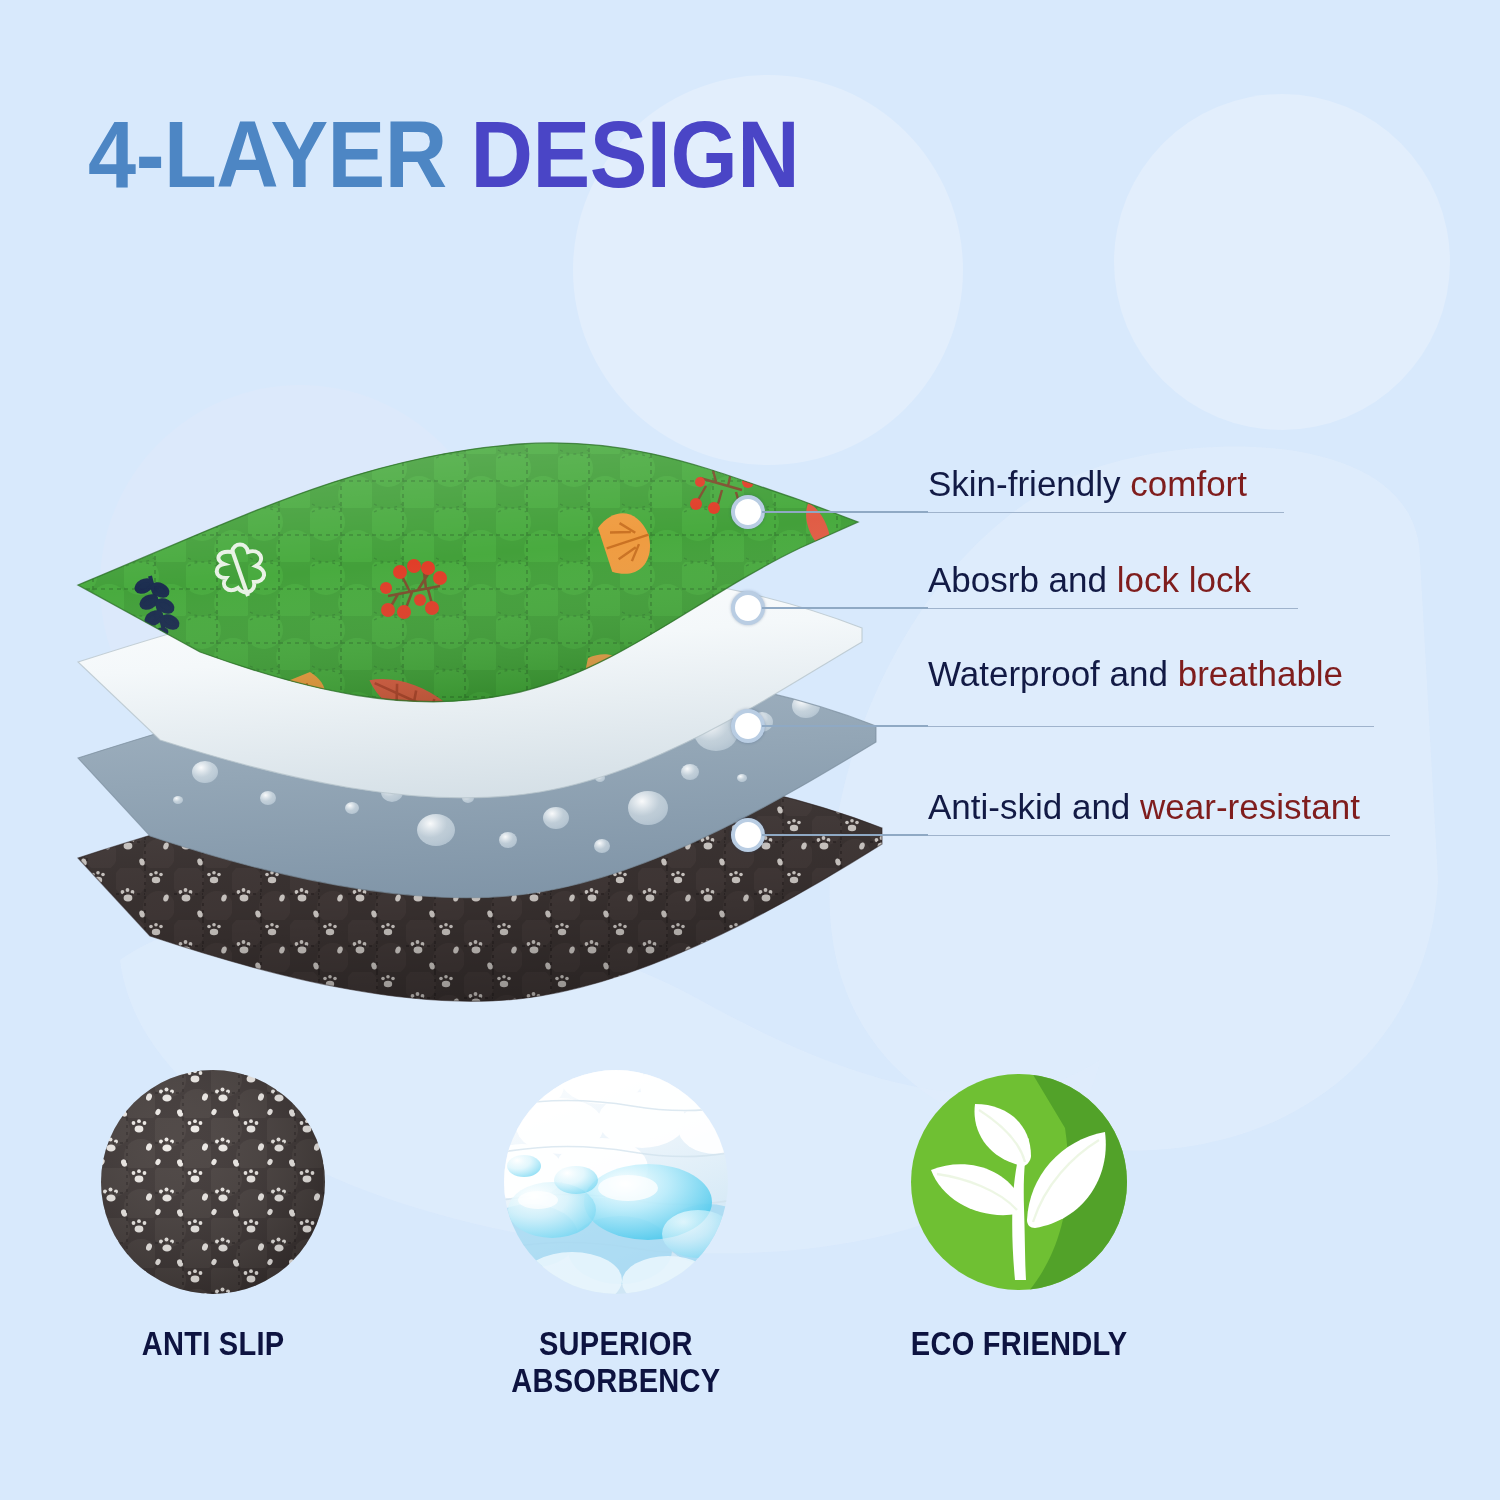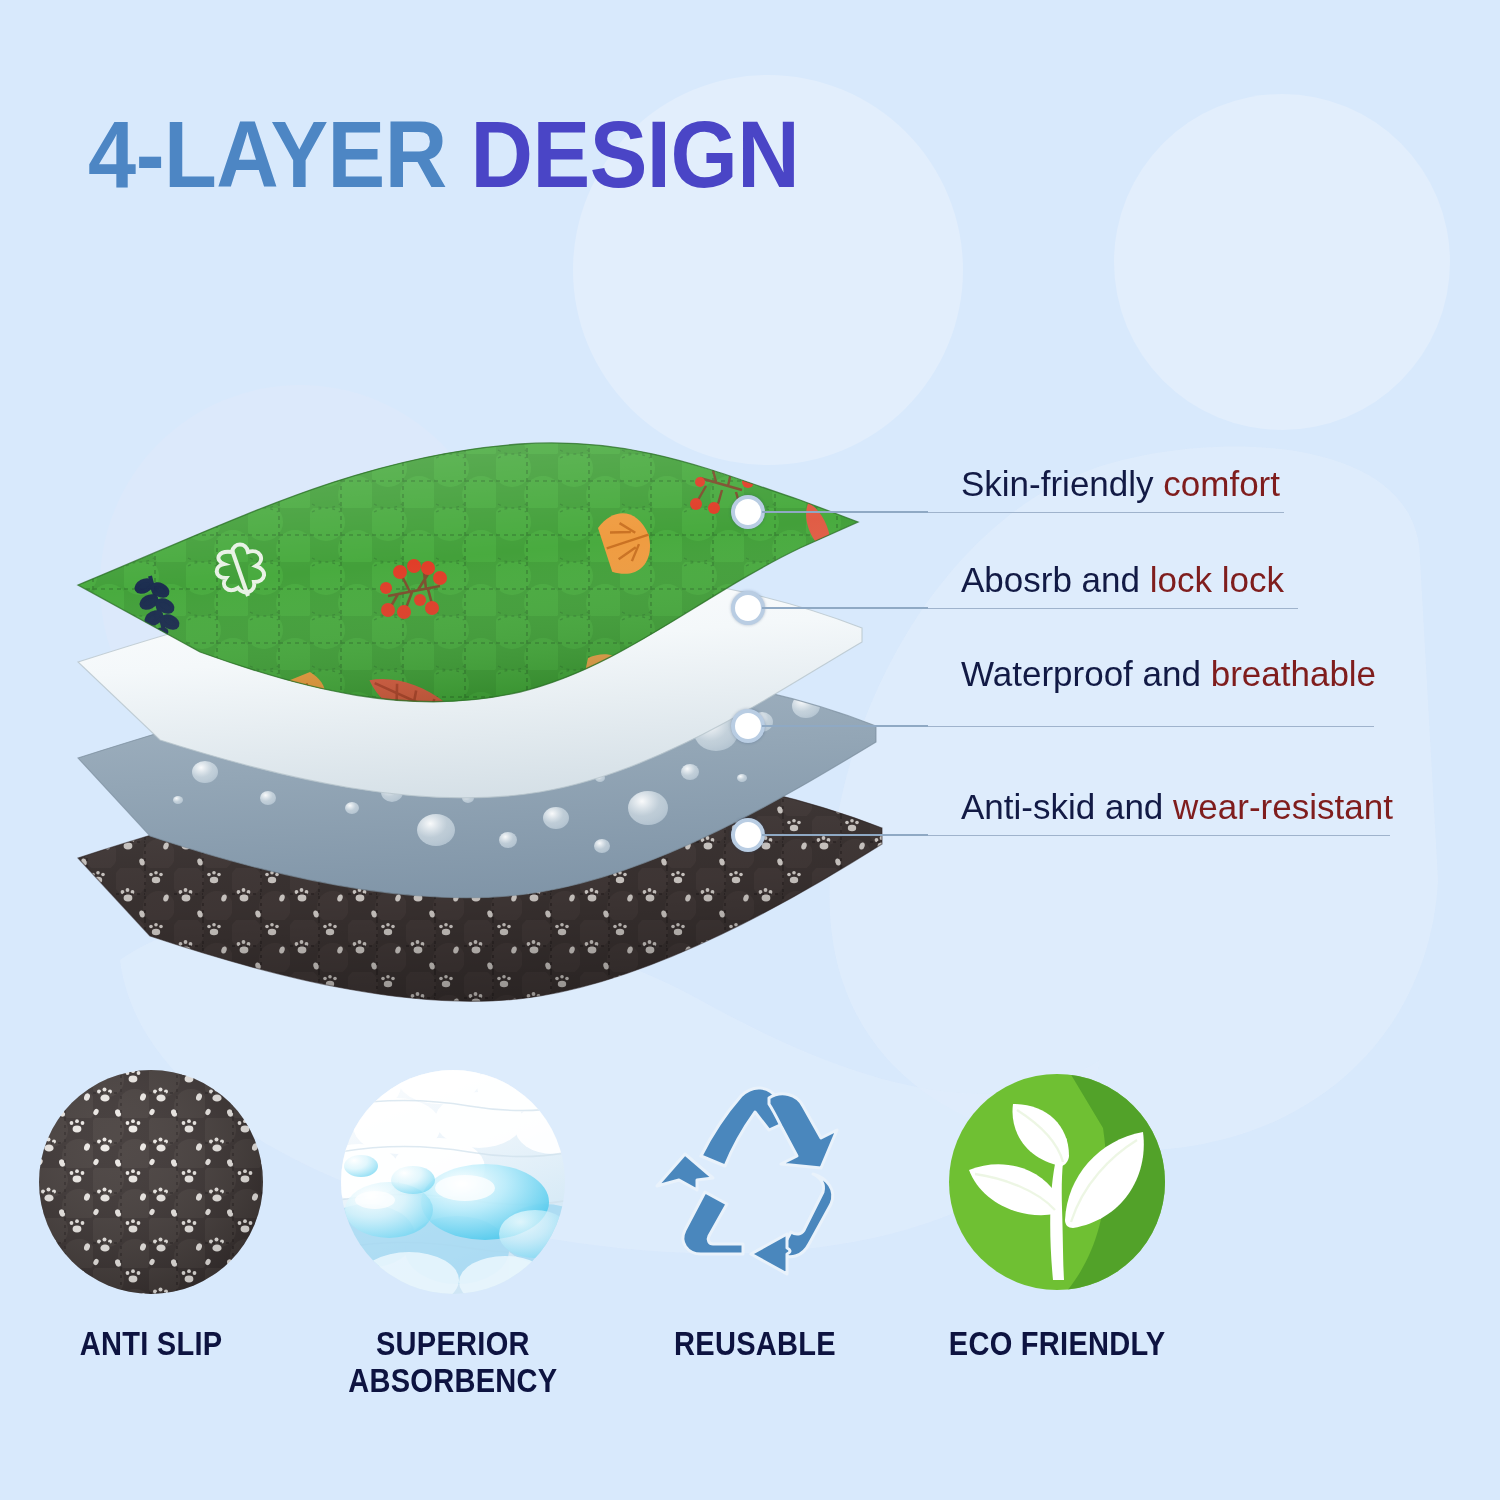--- a/index.html
+++ b/index.html
@@ -42,21 +42,21 @@
   #stack svg { display:block; }
 
   
   .callout {
     position: absolute;
     white-space: nowrap;
     font-size: 35px;
     font-weight: 400;
     line-height: 1;
   }
-  .callout .lead { color: #121a45; margin-left: 33px; }
+  .callout .lead { color: #121a45; }
   .callout .hl   { color: #7f1d1d; }
   .callout-rule {
     position: absolute;
     height: 1px;
     background: #9fb3cc;
   }
   .callout-link {
     position: absolute;
     height: 2px;
     background: #8fa9c4;
@@ -73,20 +73,21 @@
 
   
   #features {
     position: absolute;
     left: 0;
     top: 1068px;
     width: 1208px;
     height: 400px;
     display: flex;
     align-items: flex-start;
+    padding-left: 12px;
   }
   .feature {
     flex: 1 1 0;
     display: flex;
     flex-direction: column;
     align-items: center;
   }
   .feat-icon {
     width: 228px;
     height: 228px;
@@ -518,79 +519,20 @@
             <ellipse cx="196" cy="166" rx="36" ry="24" fill="url(#bubG2)" opacity="0.8"></ellipse>
           </g>
         </svg>
       </div>
       <div class="feat-label">
         <div>SUPERIOR</div>
         <div>ABSORBENCY</div>
       </div>
     </div>
 
-    <div class="feature">
-      <div class="feat-icon">
-        <svg viewBox="0 0 228 228">
-          <g fill="#4a87bd" stroke="#e9f2fb" stroke-width="3" stroke-linejoin="round">
-
-            <path d="M 60 88
-                     C 72 64, 86 44, 100 28
-                     C 112 16, 128 18, 136 30
-                     L 150 52
-                     L 128 62
-                     L 114 44
-                     C 104 58, 92 78, 84 98 Z"></path>
-
-            <path d="M 128 30
-                     C 140 22, 156 26, 162 38
-                     L 180 70
-                     L 196 62
-                     L 180 100
-                     L 140 96
-                     L 156 88
-                     L 140 58
-                     C 136 50, 132 42, 128 36 Z"></path>
-
-            <path d="M 172 106
-                     C 186 110, 196 122, 190 136
-                     L 168 176
-                     C 162 188, 150 192, 138 186
-                     L 150 164
-                     C 156 168, 162 166, 164 160
-                     L 182 124
-                     C 184 116, 180 110, 172 106 Z"></path>
-
-            <path d="M 146 186
-                     L 146 206
-                     L 110 186
-                     L 146 166
-                     L 146 180
-                     C 150 182, 150 184, 146 186 Z"></path>
-
-            <path d="M 102 186
-                     L 60 186
-                     C 46 186, 38 174, 44 162
-                     L 64 124
-                     L 86 136
-                     L 68 168
-                     C 66 172, 68 176, 72 176
-                     L 102 176 Z"></path>
-
-            <path d="M 56 122
-                     L 38 112
-                     L 16 118
-                     L 44 86
-                     L 72 110
-                     L 56 112 Z"></path>
-          </g>
-        </svg>
-      </div>
-      <div class="feat-label">REUSABLE</div>
-    </div>
 
     <div class="feature">
       <div class="feat-icon">
         <svg viewBox="0 0 228 228">
           <defs>
             <clipPath id="ecoClip">
                 <circle cx="114" cy="114" r="108"></circle>
               </clipPath>
           </defs>
           <circle cx="114" cy="114" r="108" fill="#6fc033"></circle>

